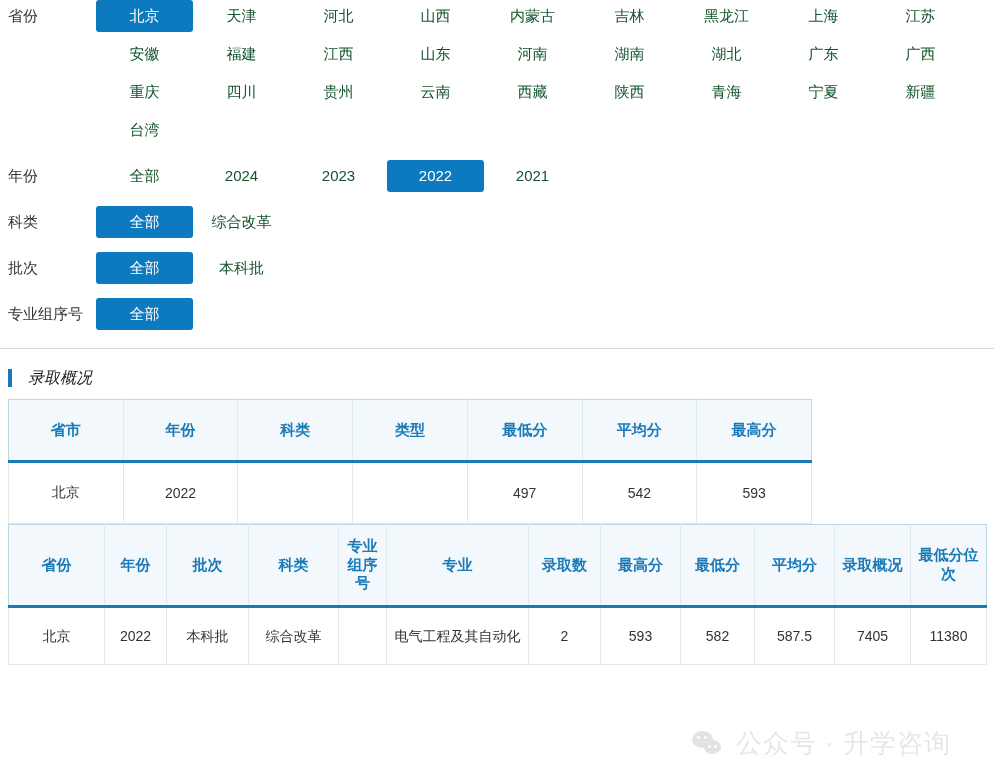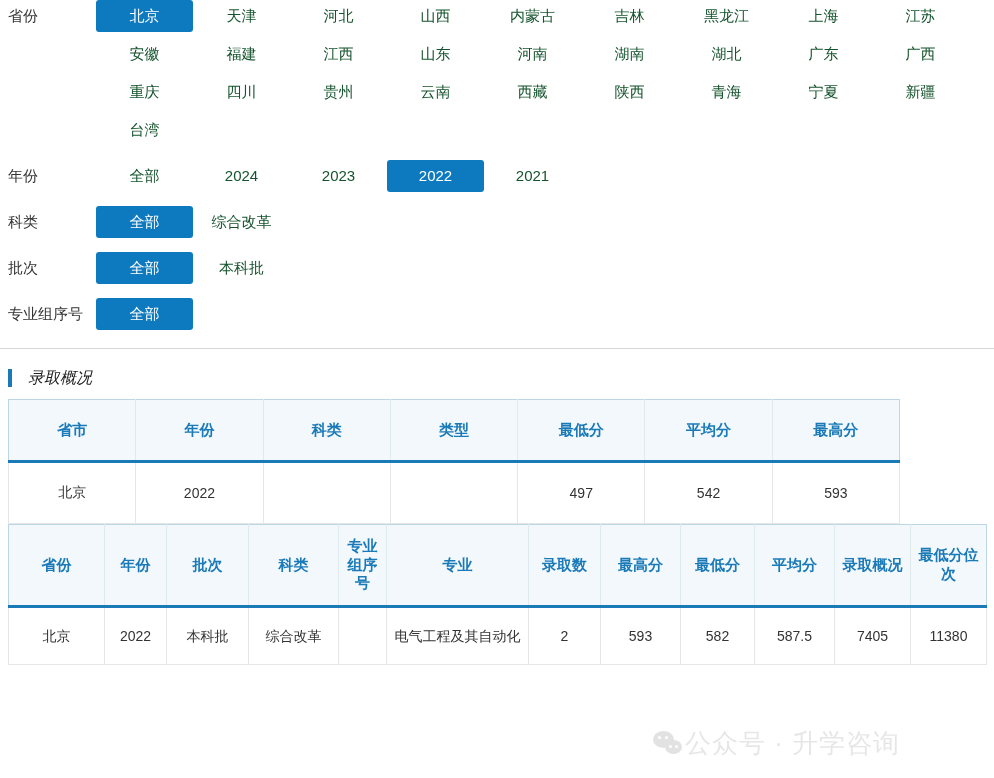--- a/index.html
+++ b/index.html
@@ -80,21 +80,21 @@
   }
   .section-text {
     font-size: 16px;
     color: #222;
     line-height: 18px;
   }
 
   
   table {
     border-collapse: collapse;
-    width: 892px;
+    width: 804px;
     margin: 0 8px;
     table-layout: fixed;
   }
   thead th {
     background: #f2f8fc;
     color: #1a7ab8;
     font-size: 15px;
     font-weight: bold;
     text-align: center;
     border-left: 1px solid #dfe9f0;
@@ -122,25 +122,25 @@
   #table-overview tbody td { height: 62px; }
   #table-overview col { width: 14.2857%; }
 
   
   #table-major thead th { height: 82px; padding: 4px 2px; line-height: 1.25; }
   #table-major tbody td { height: 58px; padding: 4px 2px; line-height: 1.3; }
 
   
   .watermark {
     position: absolute;
-    left: 653px;
+    left: 692px;
     top: 726px;
     display: flex;
     align-items: center;
-    gap: 2px;
+    gap: 14px;
     pointer-events: none;
     opacity: 0.28;
   }
   .wm-logo {
     width: 30px; height: 26px;
     position: relative;
   }
   .wm-logo .b1, .wm-logo .b2 {
     position: absolute;
     background: #999;

